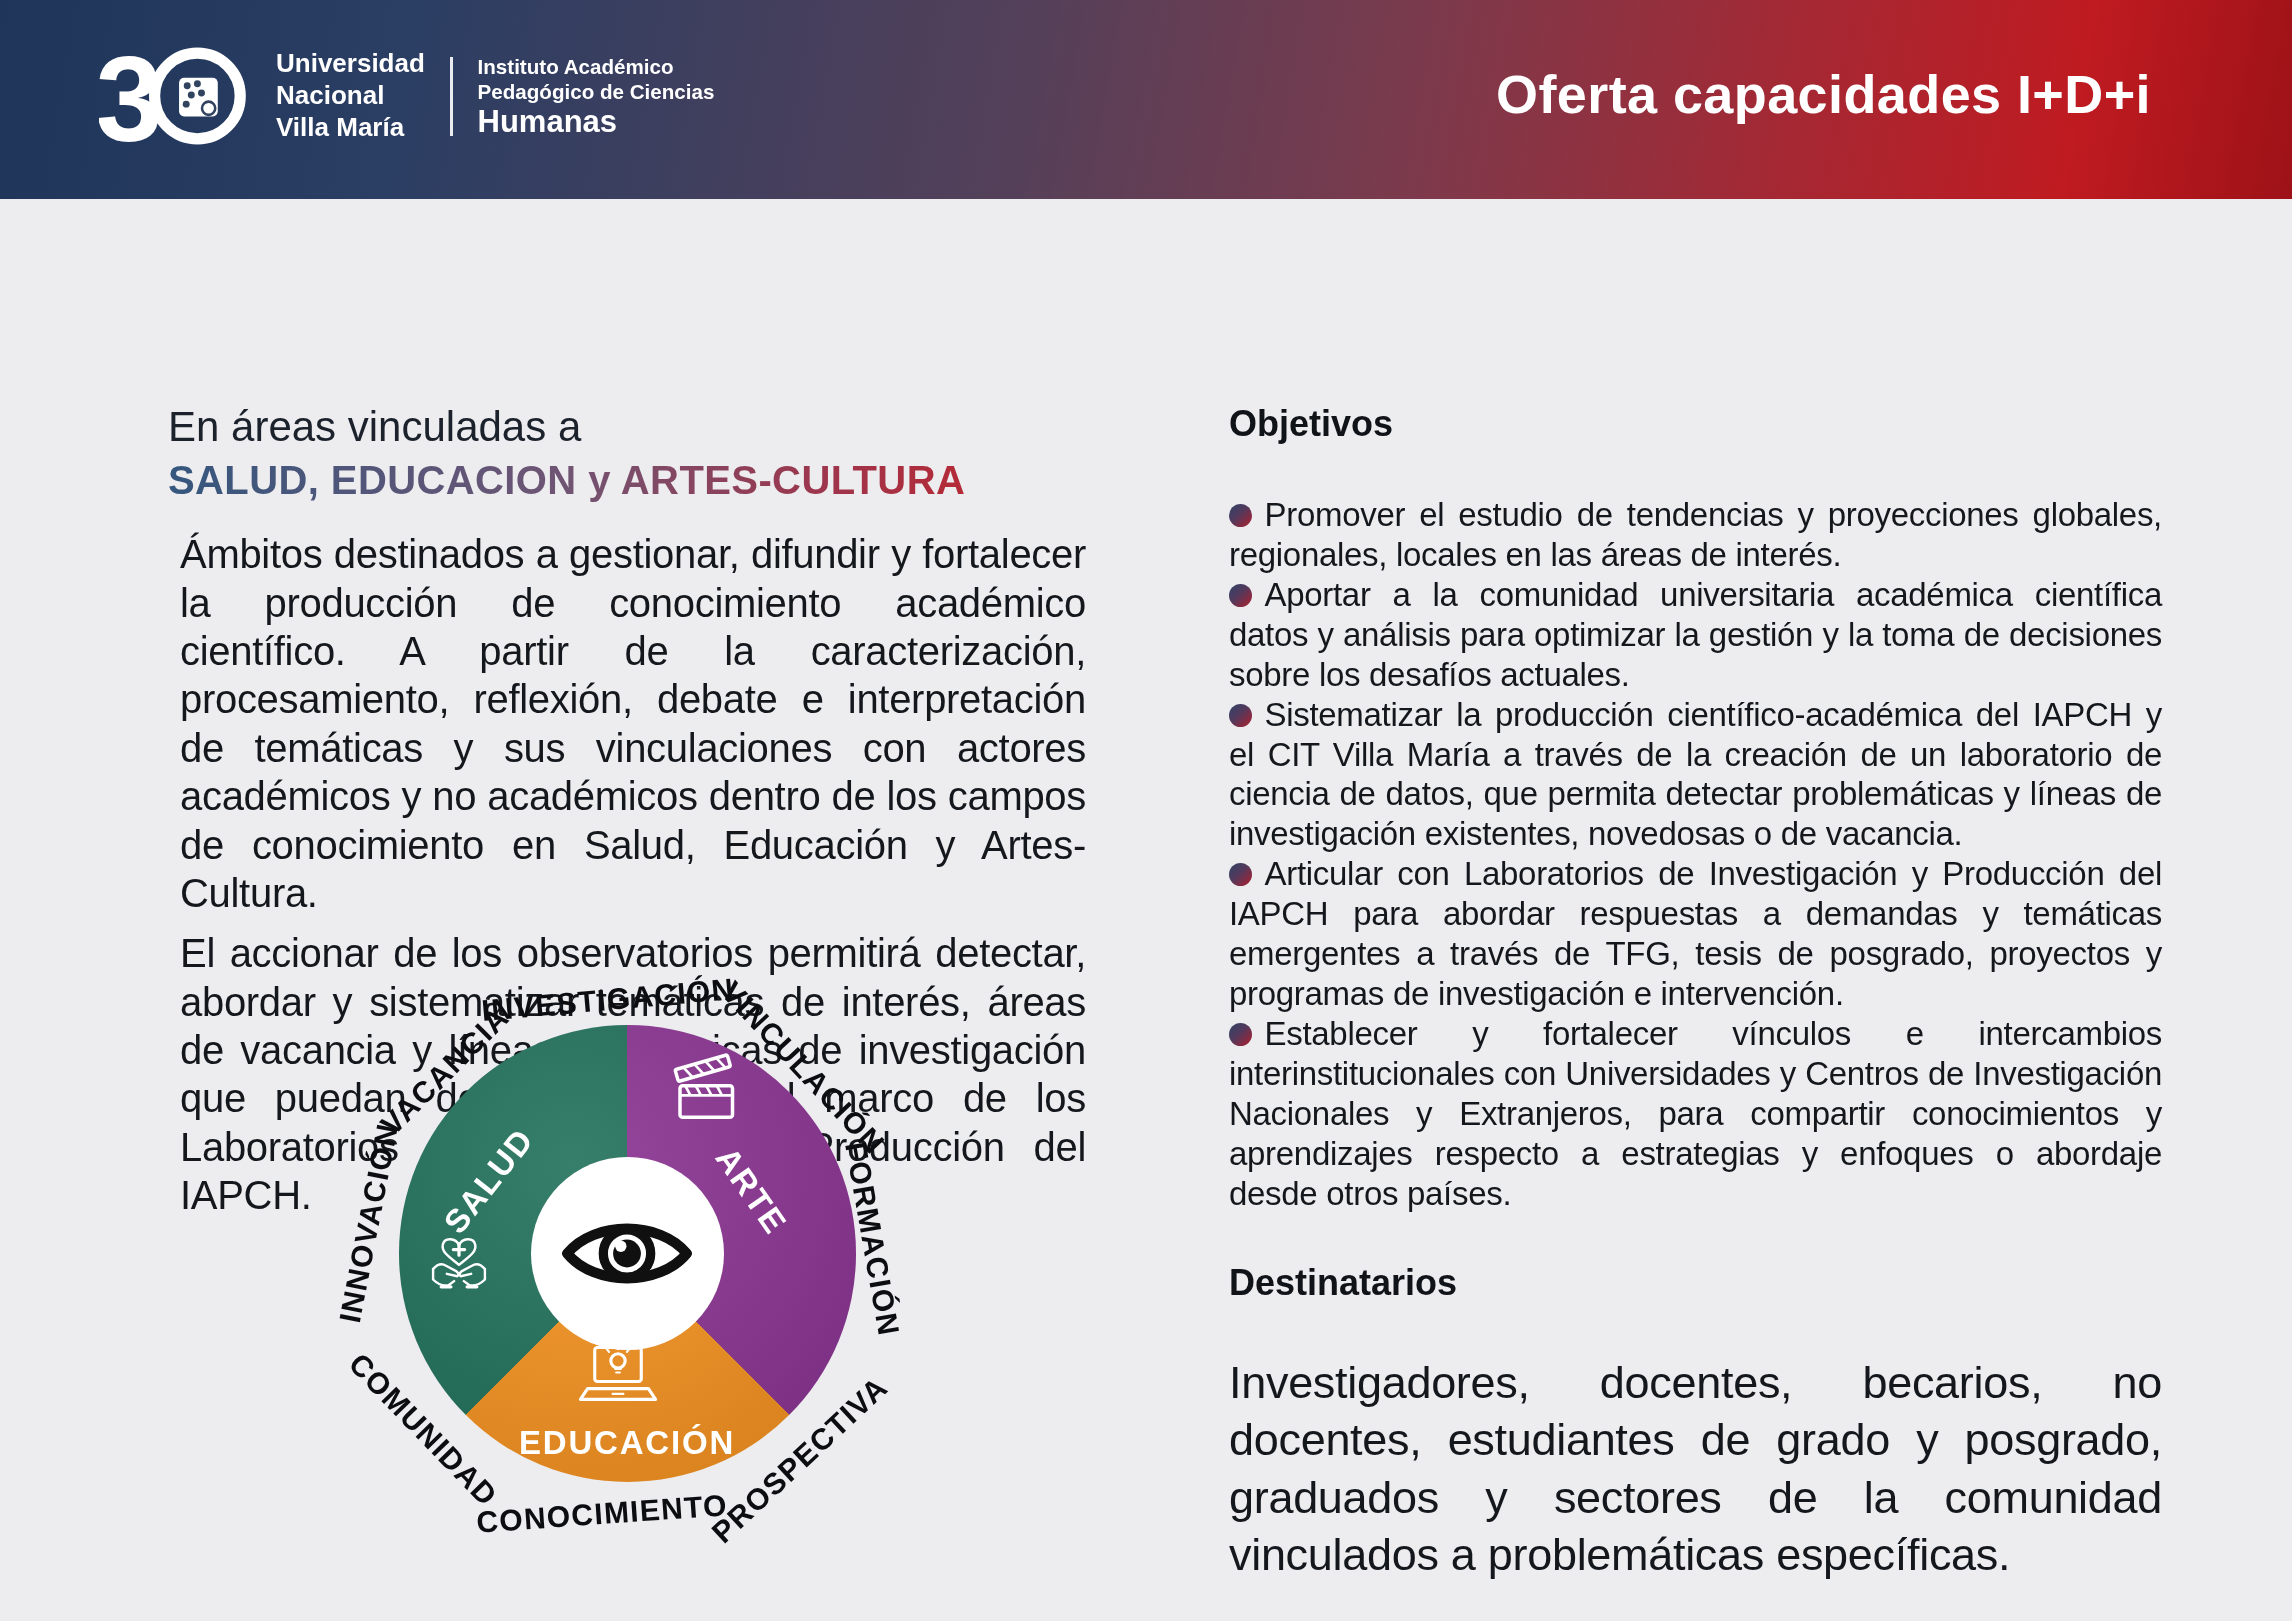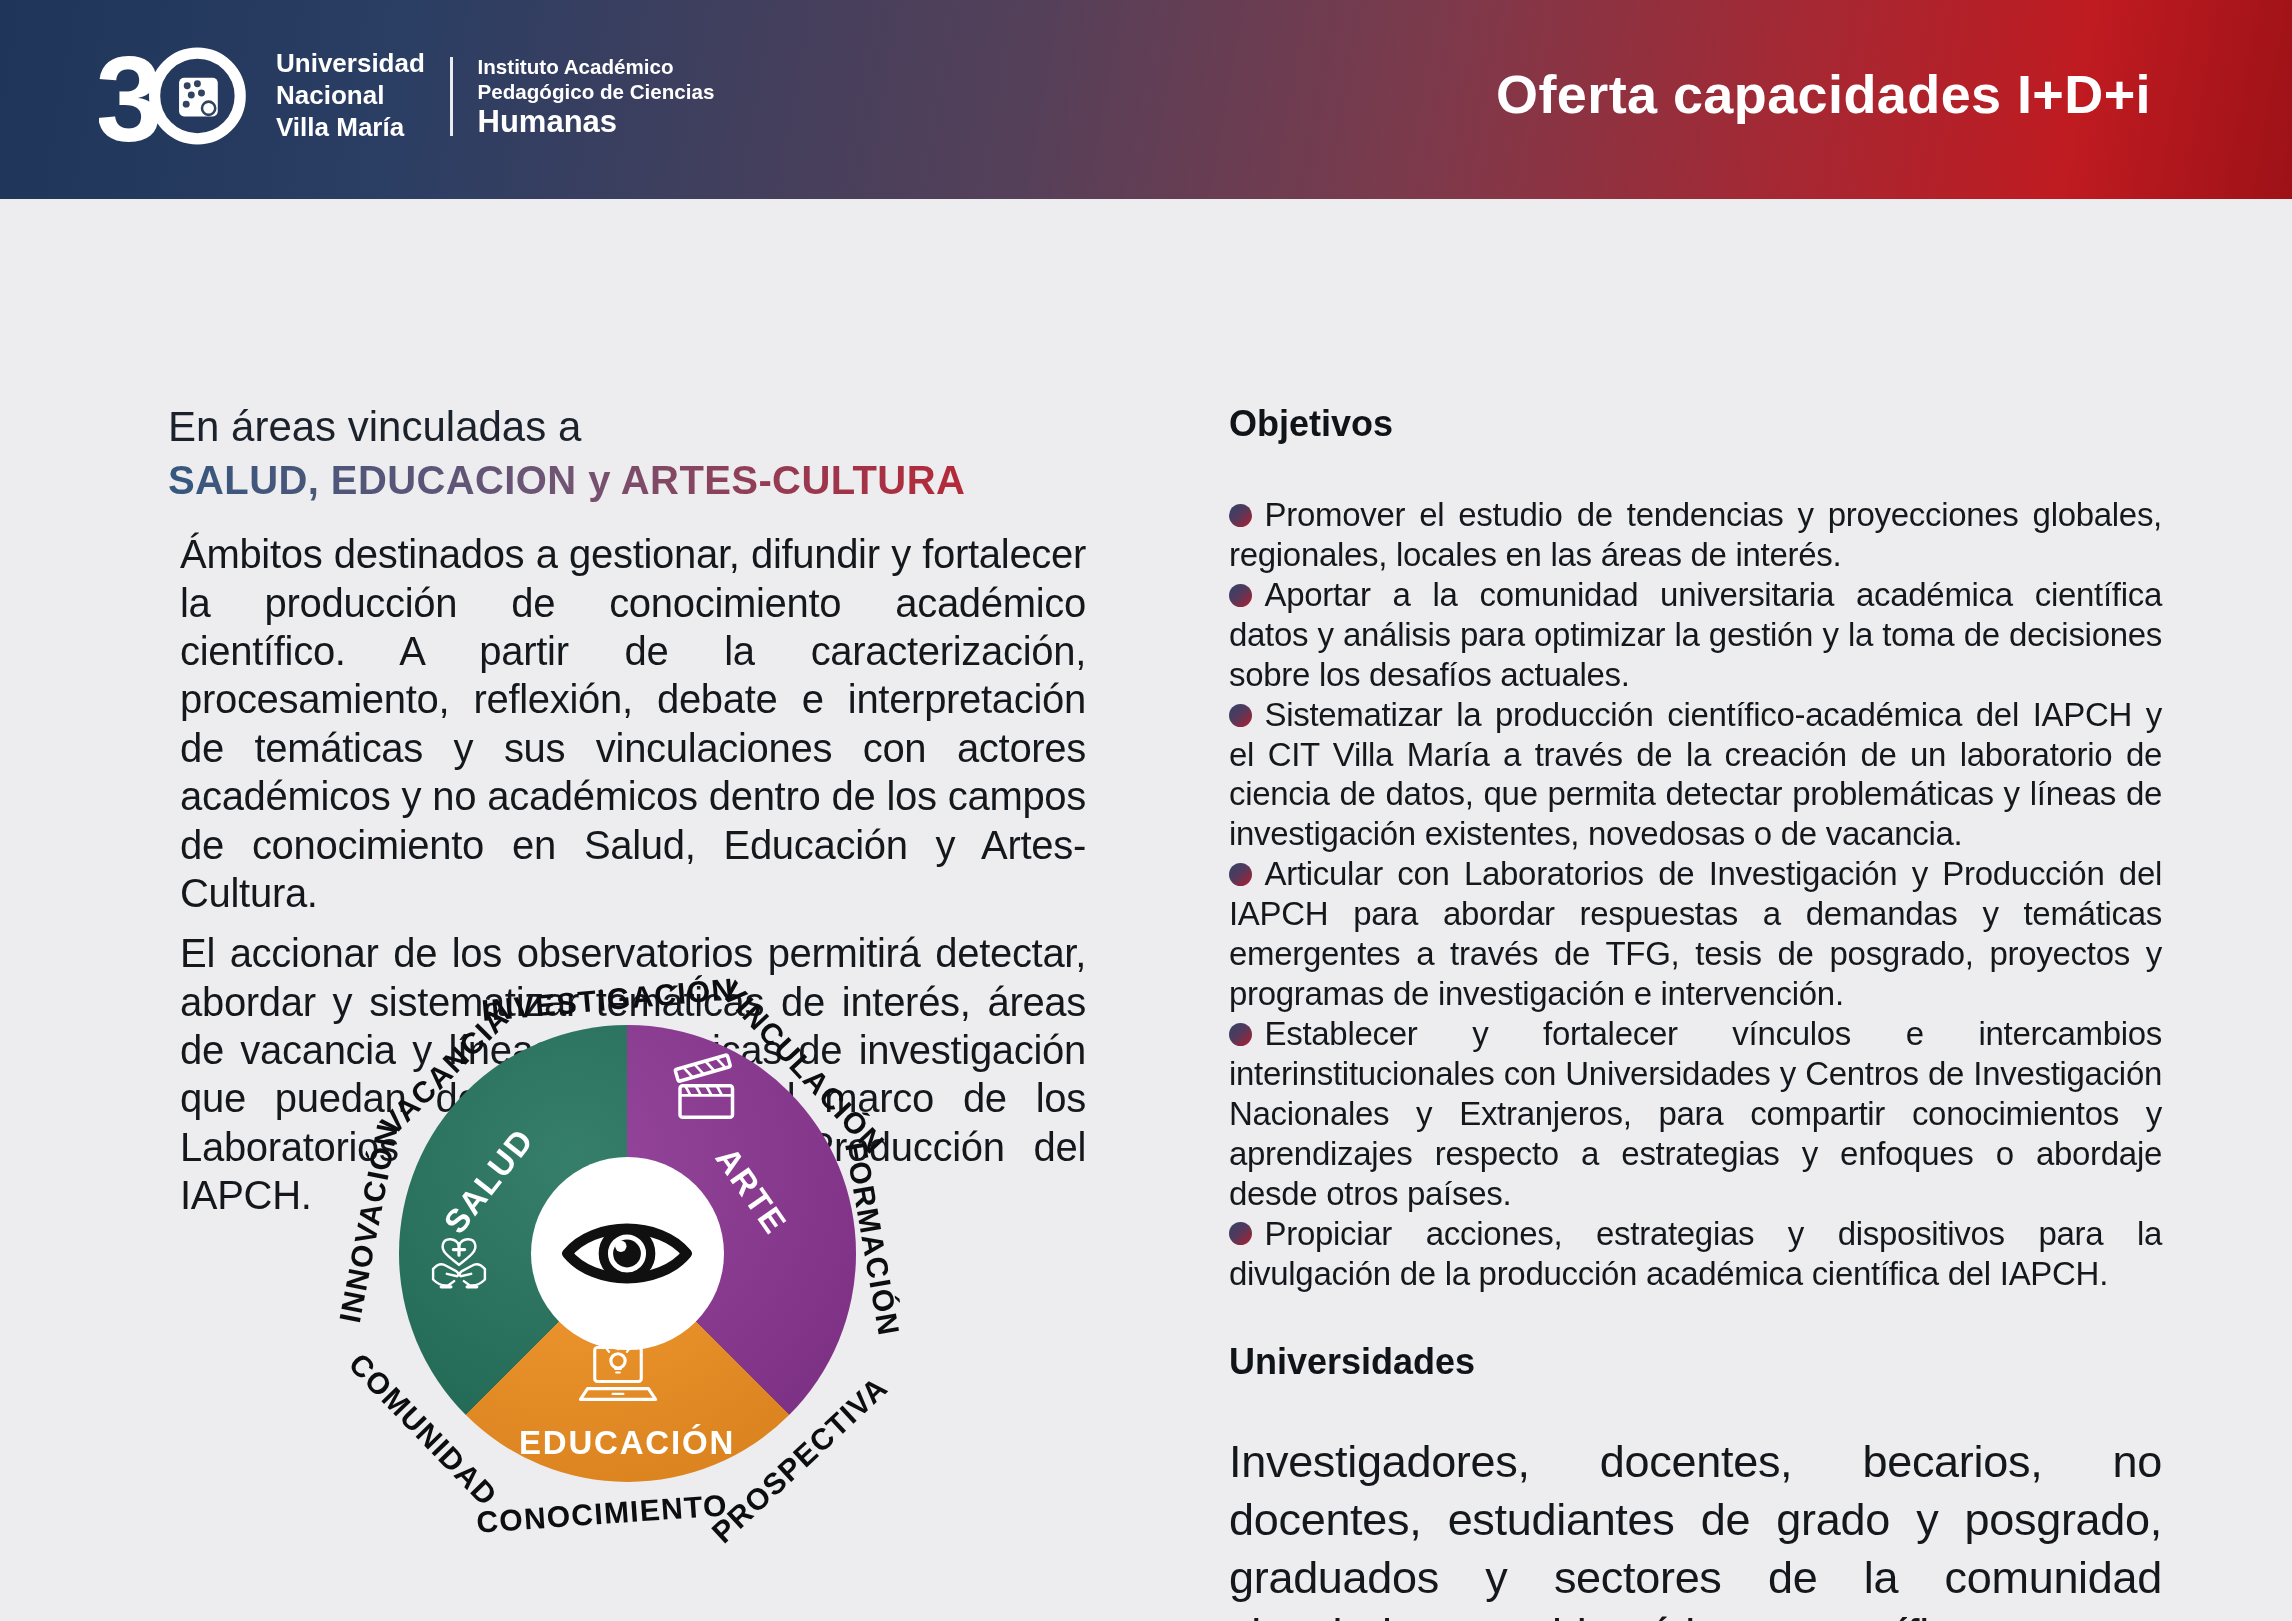--- a/index.html
+++ b/index.html
@@ -163,20 +163,19 @@
   <span class="ring-label rl-vacancia">VACANCIA</span>
 
   <div class="right-col">
     <h3 class="sec-heading">Objetivos</h3>
 
     <p class="obj"><span class="dot"></span><span>Promover el estudio de tendencias y proyecciones globales, regionales, locales en las áreas de interés.</span></p>
     <p class="obj"><span class="dot"></span><span>Aportar a la comunidad universitaria académica científica datos y análisis para optimizar la gestión y la toma de decisiones sobre los desafíos actuales.</span></p>
     <p class="obj"><span class="dot"></span><span>Sistematizar la producción científico-académica del IAPCH y el CIT Villa María a través de la creación de un laboratorio de ciencia de datos, que permita detectar problemáticas y líneas de investigación existentes, novedosas o de vacancia.</span></p>
     <p class="obj"><span class="dot"></span><span>Articular con Laboratorios de Investigación y Producción del IAPCH para abordar respuestas a demandas y temáticas emergentes a través de TFG, tesis de posgrado, proyectos y programas de investigación e intervención.</span></p>
     <p class="obj"><span class="dot"></span><span>Establecer y fortalecer vínculos e intercambios interinstitucionales con Universidades y Centros de Investigación Nacionales y Extranjeros, para compartir conocimientos y aprendizajes respecto a estrategias y enfoques o abordaje desde otros países.</span></p>
-    <p class="obj"><span class="dot"></span><span>Propiciar acciones, estrategias y dispositivos para la divulgación de la producción académica científica del IAPCH.</span></p>
 
-    <h3 class="sec-heading dest-heading">Universidades</h3>
+    <h3 class="sec-heading dest-heading">Destinatarios</h3>
     <p class="dest-p">Investigadores, docentes, becarios, no docentes, estudiantes de grado y posgrado, graduados y sectores de la comunidad vinculados a problemáticas específicas.</p>
   </div>
 
 </div>
 
 
 </body></html>

